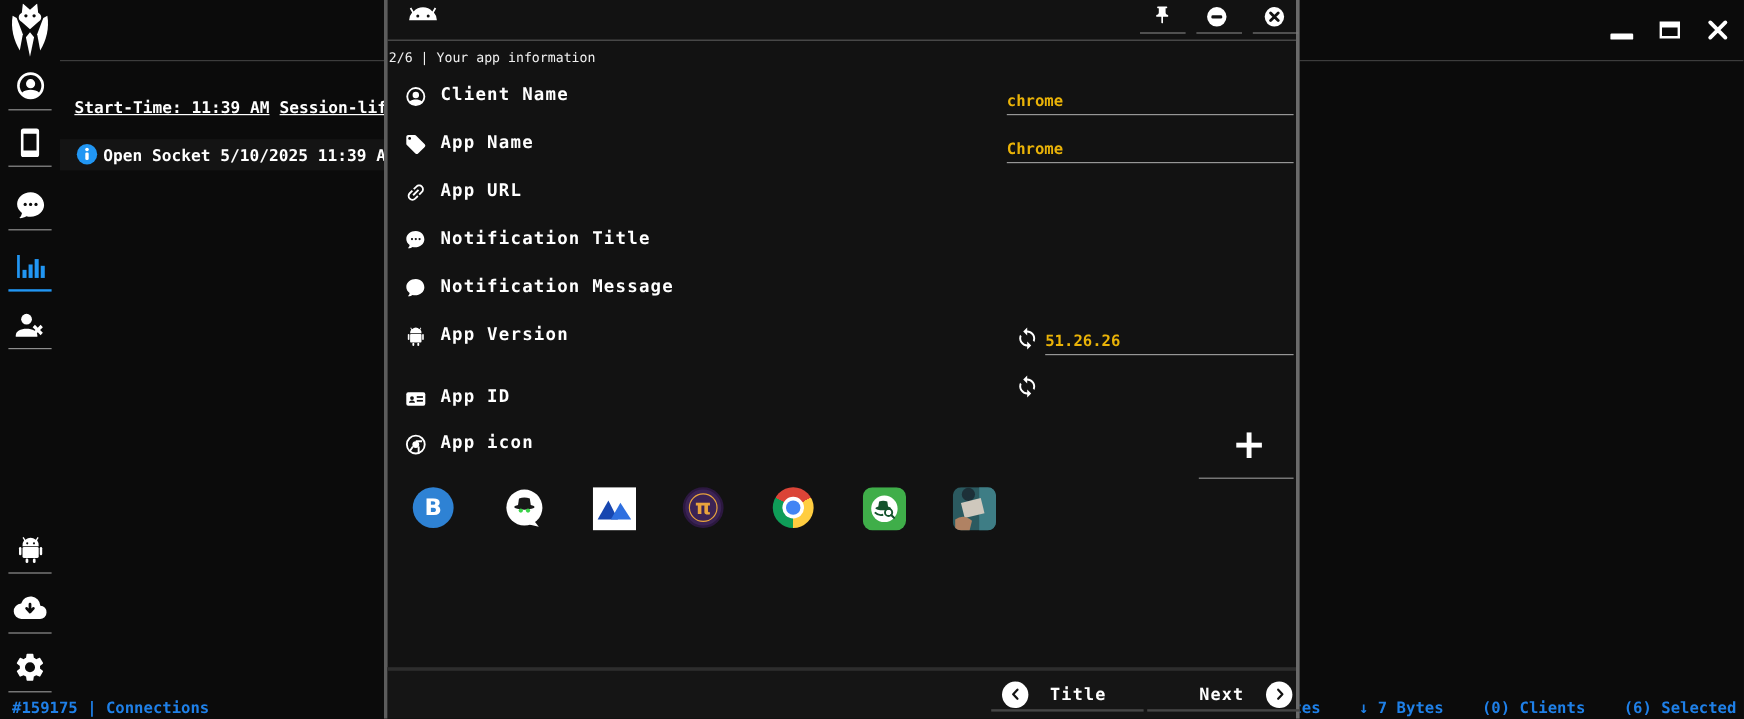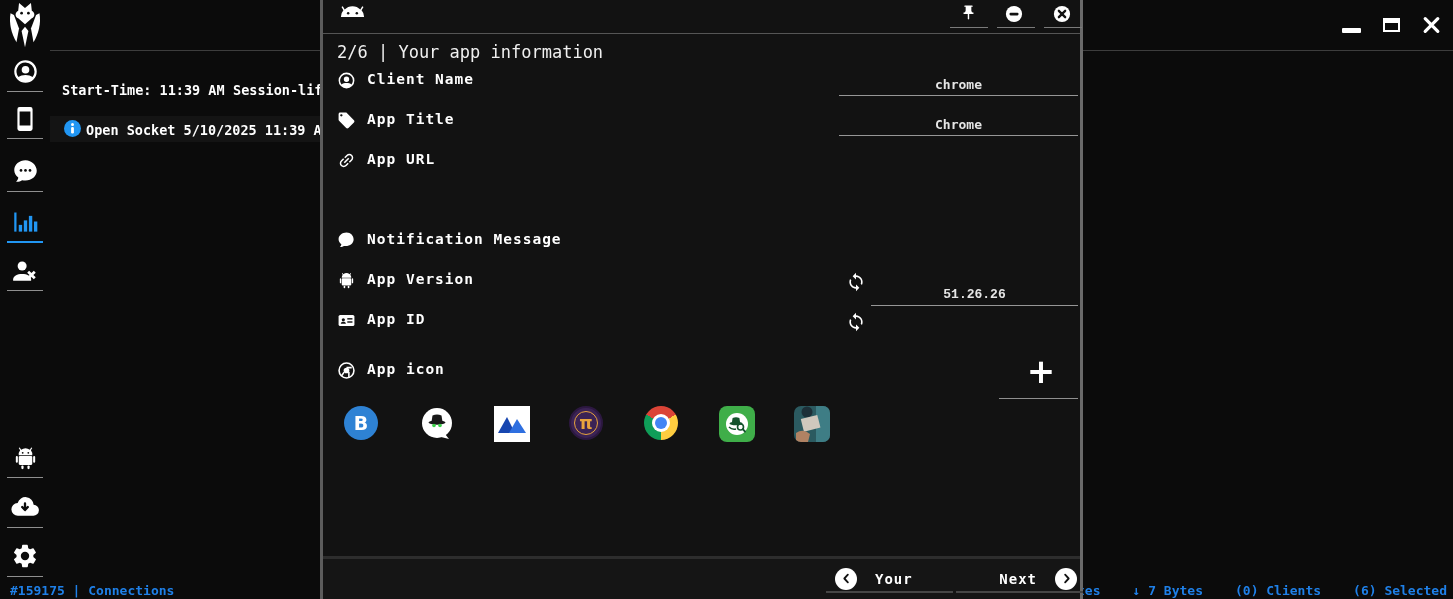--- a/index.html
+++ b/index.html
@@ -19,45 +19,45 @@
   .logo{position:absolute;left:4px;top:3px;width:42px;height:46px;}
 
   
   .titlebar-divider{position:absolute;left:50px;right:0;top:50px;height:1px;background:#3d3d3d;}
   .winctl{position:absolute;top:0;right:0;height:50px;display:flex;align-items:center;gap:22px;padding-right:12px;}
   .btn-min{width:19px;height:5px;background:#fff;border-radius:1px;margin-top:10px;cursor:pointer;}
   .btn-max{width:17px;height:14px;border:2px solid #fff;border-top:5px solid #fff;box-sizing:border-box;cursor:pointer;}
   .btn-close{cursor:pointer;}
 
   
-  .session-text{position:absolute;top:82px;font-size:13.5px;font-weight:bold;white-space:pre;}
+  .session-text{position:absolute;top:82px;font-size:13.5px;font-weight:bold;white-space:pre;text-decoration:underline;}
   .log-row-bg{position:absolute;left:50px;top:116px;width:273px;height:26px;background:#141414;}
   .info-badge{position:absolute;left:64px;top:120px;width:17px;height:17px;border-radius:50%;background:#2196f3;}
   .log-text{position:absolute;left:86px;top:122px;font-size:13.5px;font-weight:bold;white-space:pre;}
 
   
   .status-left{position:absolute;left:10px;top:583px;font-size:13px;font-weight:bold;color:#1f80e8;cursor:pointer;white-space:pre;}
   .status-right{position:absolute;right:6px;top:583px;display:flex;gap:32px;font-size:13px;font-weight:bold;color:#1f80e8;}
 
   
   .dialog{
     position:absolute;left:320px;top:0;width:763px;height:599px;box-sizing:border-box;
     background:#121212;border-left:3px solid #5c5c5c;border-right:3px solid #6a6a6a;z-index:10;
   }
   .dlg-header{position:absolute;left:0;top:0;right:0;height:33px;border-bottom:1px solid #555;}
-  .dlg-step{position:absolute;left:14px;top:42px;font-size:17px;color:#f0f0f0;white-space:pre;}
+  .dlg-step{position:absolute;left:1px;top:42px;font-size:11px;color:#f0f0f0;white-space:pre;}
   .hdr-icon{position:absolute;top:4px;cursor:pointer;}
   .hdr-ul{position:absolute;top:27px;width:38px;height:1px;background:#7a7a7a;}
 
   .frow{position:absolute;left:14px;height:24px;display:flex;align-items:flex-start;gap:11px;}
   .frow .flabel{font-size:14.5px;font-weight:bold;letter-spacing:1px;white-space:pre;}
   .fin{
     position:absolute;left:516px;width:239px;height:22px;padding:0;
     background:transparent;border:none;border-bottom:1px solid #969696;outline:none;
-    color:#e5e5e5;text-align:center;font-family:"DejaVu Sans Mono","Liberation Mono",monospace;
+    color:#eab308;text-align:left;font-family:"DejaVu Sans Mono","Liberation Mono",monospace;
     font-size:13px;font-weight:bold;
   }
   .fin::placeholder{color:#6f6f6f;opacity:1;}
   .fin.dim{border-bottom-color:#585858;}
   .fin.short{left:548px;width:207px;}
   .refresh-btn{position:absolute;left:523px;width:20px;height:20px;cursor:pointer;background:none;border:none;padding:0;}
 
   .plus-btn{position:absolute;left:700px;top:353px;width:36px;height:36px;color:#fff;
     font-size:34px;font-weight:bold;line-height:36px;text-align:center;cursor:pointer;
     font-family:"DejaVu Sans","Liberation Sans",sans-serif;}
@@ -264,29 +264,40 @@
         </svg>
       </span>
     <span class="flabel">Client Name</span>
   </div>
   <div class="frow" style="top:111px">
     <span>
         <svg viewBox="0 0 24 24" width="19" height="19">
           <path fill="#fff" d="M21.41 11.58l-9-9C12.05 2.22 11.55 2 11 2H4c-1.1 0-2 .9-2 2v7c0 .55.22 1.05.59 1.42l9 9c.78.78 2.05.78 2.83 0l7-7c.78-.78.78-2.04-.01-2.84zM5.5 7C4.67 7 4 6.33 4 5.5S4.67 4 5.5 4 7 4.67 7 5.5 6.33 7 5.5 7z"></path>
         </svg>
       </span>
-    <span class="flabel">App Title</span>
+    <span class="flabel">App Name</span>
   </div>
   <div class="frow" style="top:151px">
     <span>
         <svg viewBox="0 0 24 24" width="19" height="19" style="transform:rotate(-45deg)">
           <path fill="#fff" d="M3.9 12c0-1.71 1.39-3.1 3.1-3.1h4V7H7c-2.76 0-5 2.24-5 5s2.24 5 5 5h4v-1.9H7c-1.71 0-3.1-1.39-3.1-3.1zM8 13h8v-2H8v2zm9-6h-4v1.9h4c1.71 0 3.1 1.39 3.1 3.1s-1.39 3.1-3.1 3.1h-4V17h4c2.76 0 5-2.24 5-5s-2.24-5-5-5z"></path>
         </svg>
       </span>
     <span class="flabel">App URL</span>
+  </div>
+  <div class="frow" style="top:191px">
+    <span>
+        <svg viewBox="0 0 24 24" width="19" height="19">
+          <path fill="#fff" d="M12 2C6.5 2 2 5.7 2 10.3c0 2.6 1.4 4.8 3.5 6.3-.2 1.2-.8 2.6-1.9 3.5 1.8.2 3.7-.4 5-1.3.8.2 1.5.3 2.4.3 5.5 0 10-3.7 10-8.3S17.5 2 12 2z"></path>
+          <circle cx="8" cy="10.4" r="1.2" fill="#121212"></circle>
+          <circle cx="12" cy="10.4" r="1.2" fill="#121212"></circle>
+          <circle cx="16" cy="10.4" r="1.2" fill="#121212"></circle>
+        </svg>
+      </span>
+    <span class="flabel">Notification Title</span>
   </div>
   <div class="frow" style="top:231px">
     <span>
         <svg viewBox="0 0 24 24" width="19" height="19">
           <path fill="#fff" d="M12 2C6.5 2 2 5.7 2 10.3c0 2.6 1.4 4.8 3.5 6.3-.2 1.2-.8 2.6-1.9 3.5 1.8.2 3.7-.4 5-1.3.8.2 1.5.3 2.4.3 5.5 0 10-3.7 10-8.3S17.5 2 12 2z"></path>
         </svg>
       </span>
     <span class="flabel">Notification Message</span>
   </div>
   <div class="frow" style="top:271px">
@@ -297,41 +308,41 @@
             <rect x="6" y="9.2" width="12" height="9" rx="1"></rect>
             <rect x="3.6" y="9.2" width="1.7" height="6.4" rx=".85"></rect>
             <rect x="18.7" y="9.2" width="1.7" height="6.4" rx=".85"></rect>
             <rect x="8.4" y="18.6" width="2" height="3.2" rx="1"></rect>
             <rect x="13.6" y="18.6" width="2" height="3.2" rx="1"></rect>
           </g>
         </svg>
       </span>
     <span class="flabel">App Version</span>
   </div>
-  <div class="frow" style="top:311px">
+  <div class="frow" style="top:323px">
     <span>
         <svg viewBox="0 0 24 24" width="19" height="19">
           <rect x="2" y="5" width="20" height="14" rx="2" fill="#fff"></rect>
           <circle cx="8" cy="11" r="2" fill="#121212"></circle>
           <path d="M4.8 16c0-1.5 1.6-2.3 3.2-2.3s3.2.8 3.2 2.3z" fill="#121212"></path>
           <rect x="13" y="9" width="6.5" height="1.8" fill="#121212"></rect>
           <rect x="13" y="13" width="6.5" height="1.8" fill="#121212"></rect>
         </svg>
       </span>
     <span class="flabel">App ID</span>
   </div>
 
   <input class="fin" style="top: 73px;" value="chrome">
   <input class="fin" style="top: 113px;" value="Chrome">
   <button class="refresh-btn" style="top:272px">
     <svg viewBox="0 0 24 24" width="20" height="20">
         <path fill="#fff" d="M12 4V1L8 5l4 4V6a6 6 0 0 1 5.65 8.03l1.5 1.5A8 8 0 0 0 12 4zm0 14a6 6 0 0 1-5.65-8.03l-1.5-1.5A8 8 0 0 0 12 20v3l4-4-4-4v3z"></path>
       </svg>
   </button>
-  <input class="fin short" style="top: 283px; font-family: Liberation Mono, monospace;" value="51.26.26">
+  <input class="fin short" style="top: 273px;" value="51.26.26">
   <button class="refresh-btn" style="top:312px">
     <svg viewBox="0 0 24 24" width="20" height="20">
         <path fill="#fff" d="M12 4V1L8 5l4 4V6a6 6 0 0 1 5.65 8.03l1.5 1.5A8 8 0 0 0 12 4zm0 14a6 6 0 0 1-5.65-8.03l-1.5-1.5A8 8 0 0 0 12 20v3l4-4-4-4v3z"></path>
       </svg>
   </button>
 
   <div class="frow" style="top:361px">
     <span>
         <svg viewBox="0 0 24 24" width="19" height="19">
           <circle cx="12" cy="12" r="9.4" fill="none" stroke="#fff" stroke-width="2"></circle>
@@ -403,21 +414,21 @@
       </svg>
   </div>
 
   <div class="dlg-footer">
     <div class="navbtn" style="left:503px;width:127px;gap:18px;padding-left:9px">
       <span class="cbtn">
         <svg viewBox="0 0 24 24" width="13" height="13">
             <path d="M14.5 5 L8 12 L14.5 19" stroke="#121212" stroke-width="3.4" fill="none" stroke-linecap="round" stroke-linejoin="round"></path>
           </svg>
       </span>
-      <span class="nlabel">Your</span>
+      <span class="nlabel">Title</span>
     </div>
     <div class="navbtn" style="left:633px;width:127px;gap:18px;justify-content:flex-end;padding-right:6px">
       <span class="nlabel">Next</span>
       <span class="cbtn">
         <svg viewBox="0 0 24 24" width="13" height="13">
             <path d="M9.5 5 L16 12 L9.5 19" stroke="#121212" stroke-width="3.4" fill="none" stroke-linecap="round" stroke-linejoin="round"></path>
           </svg>
       </span>
     </div>
   </div>

